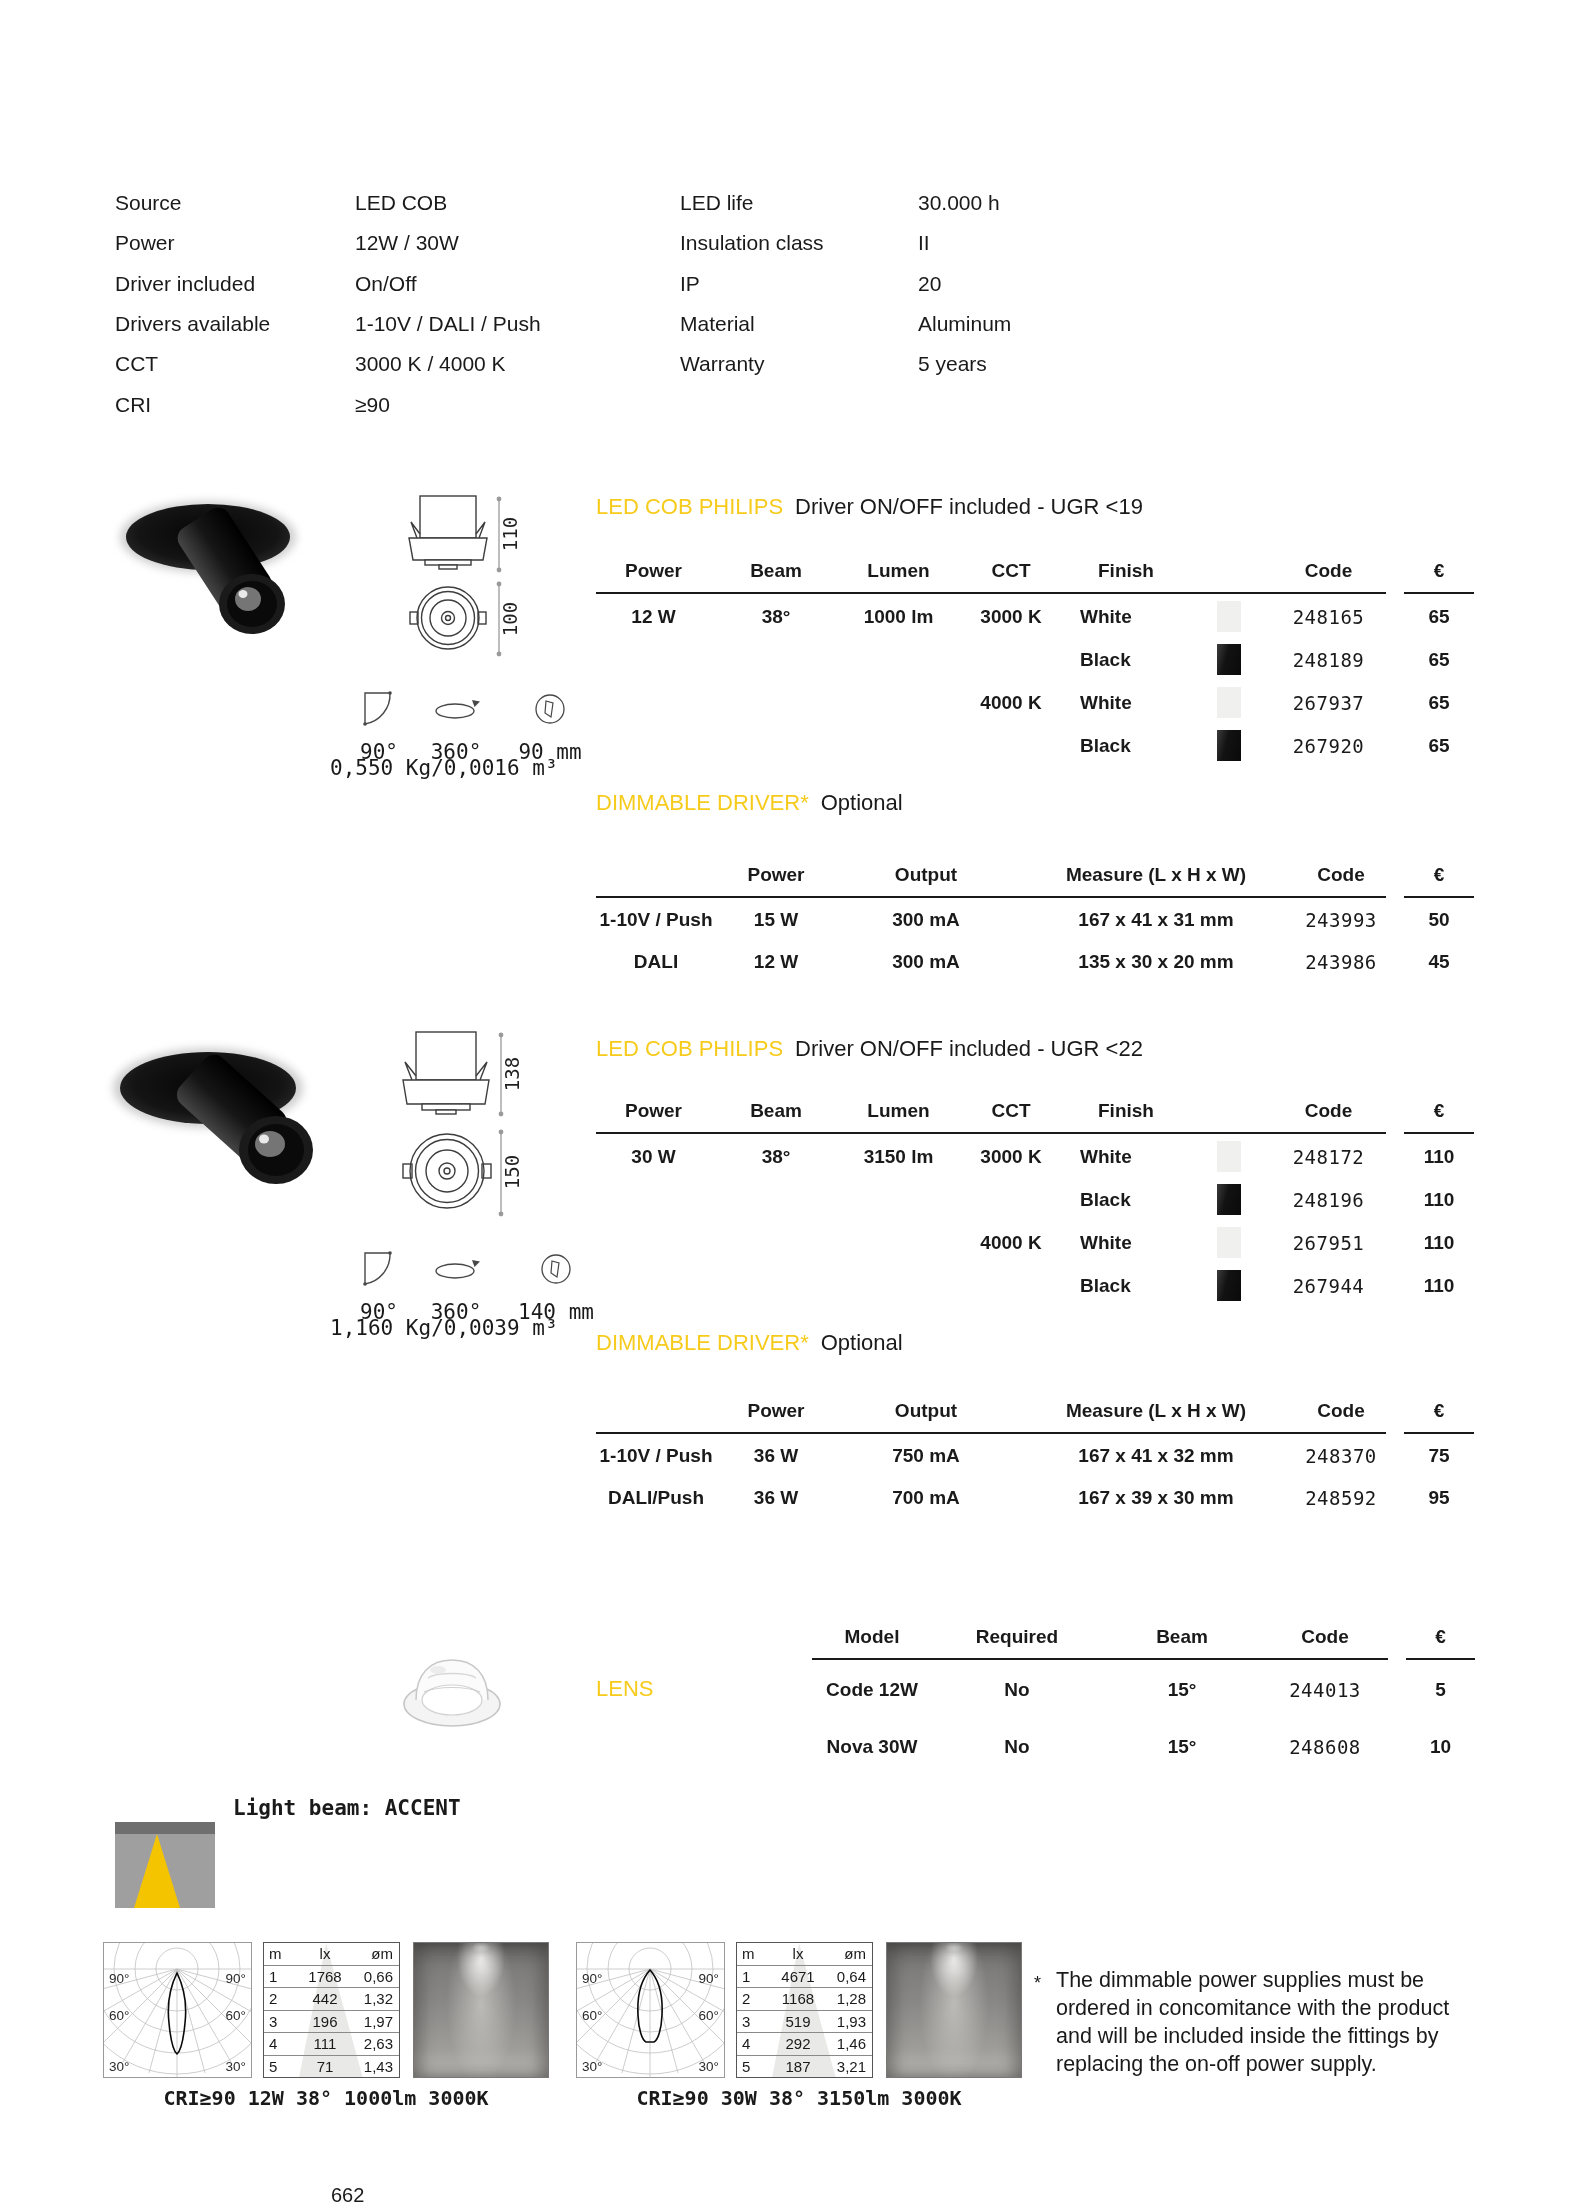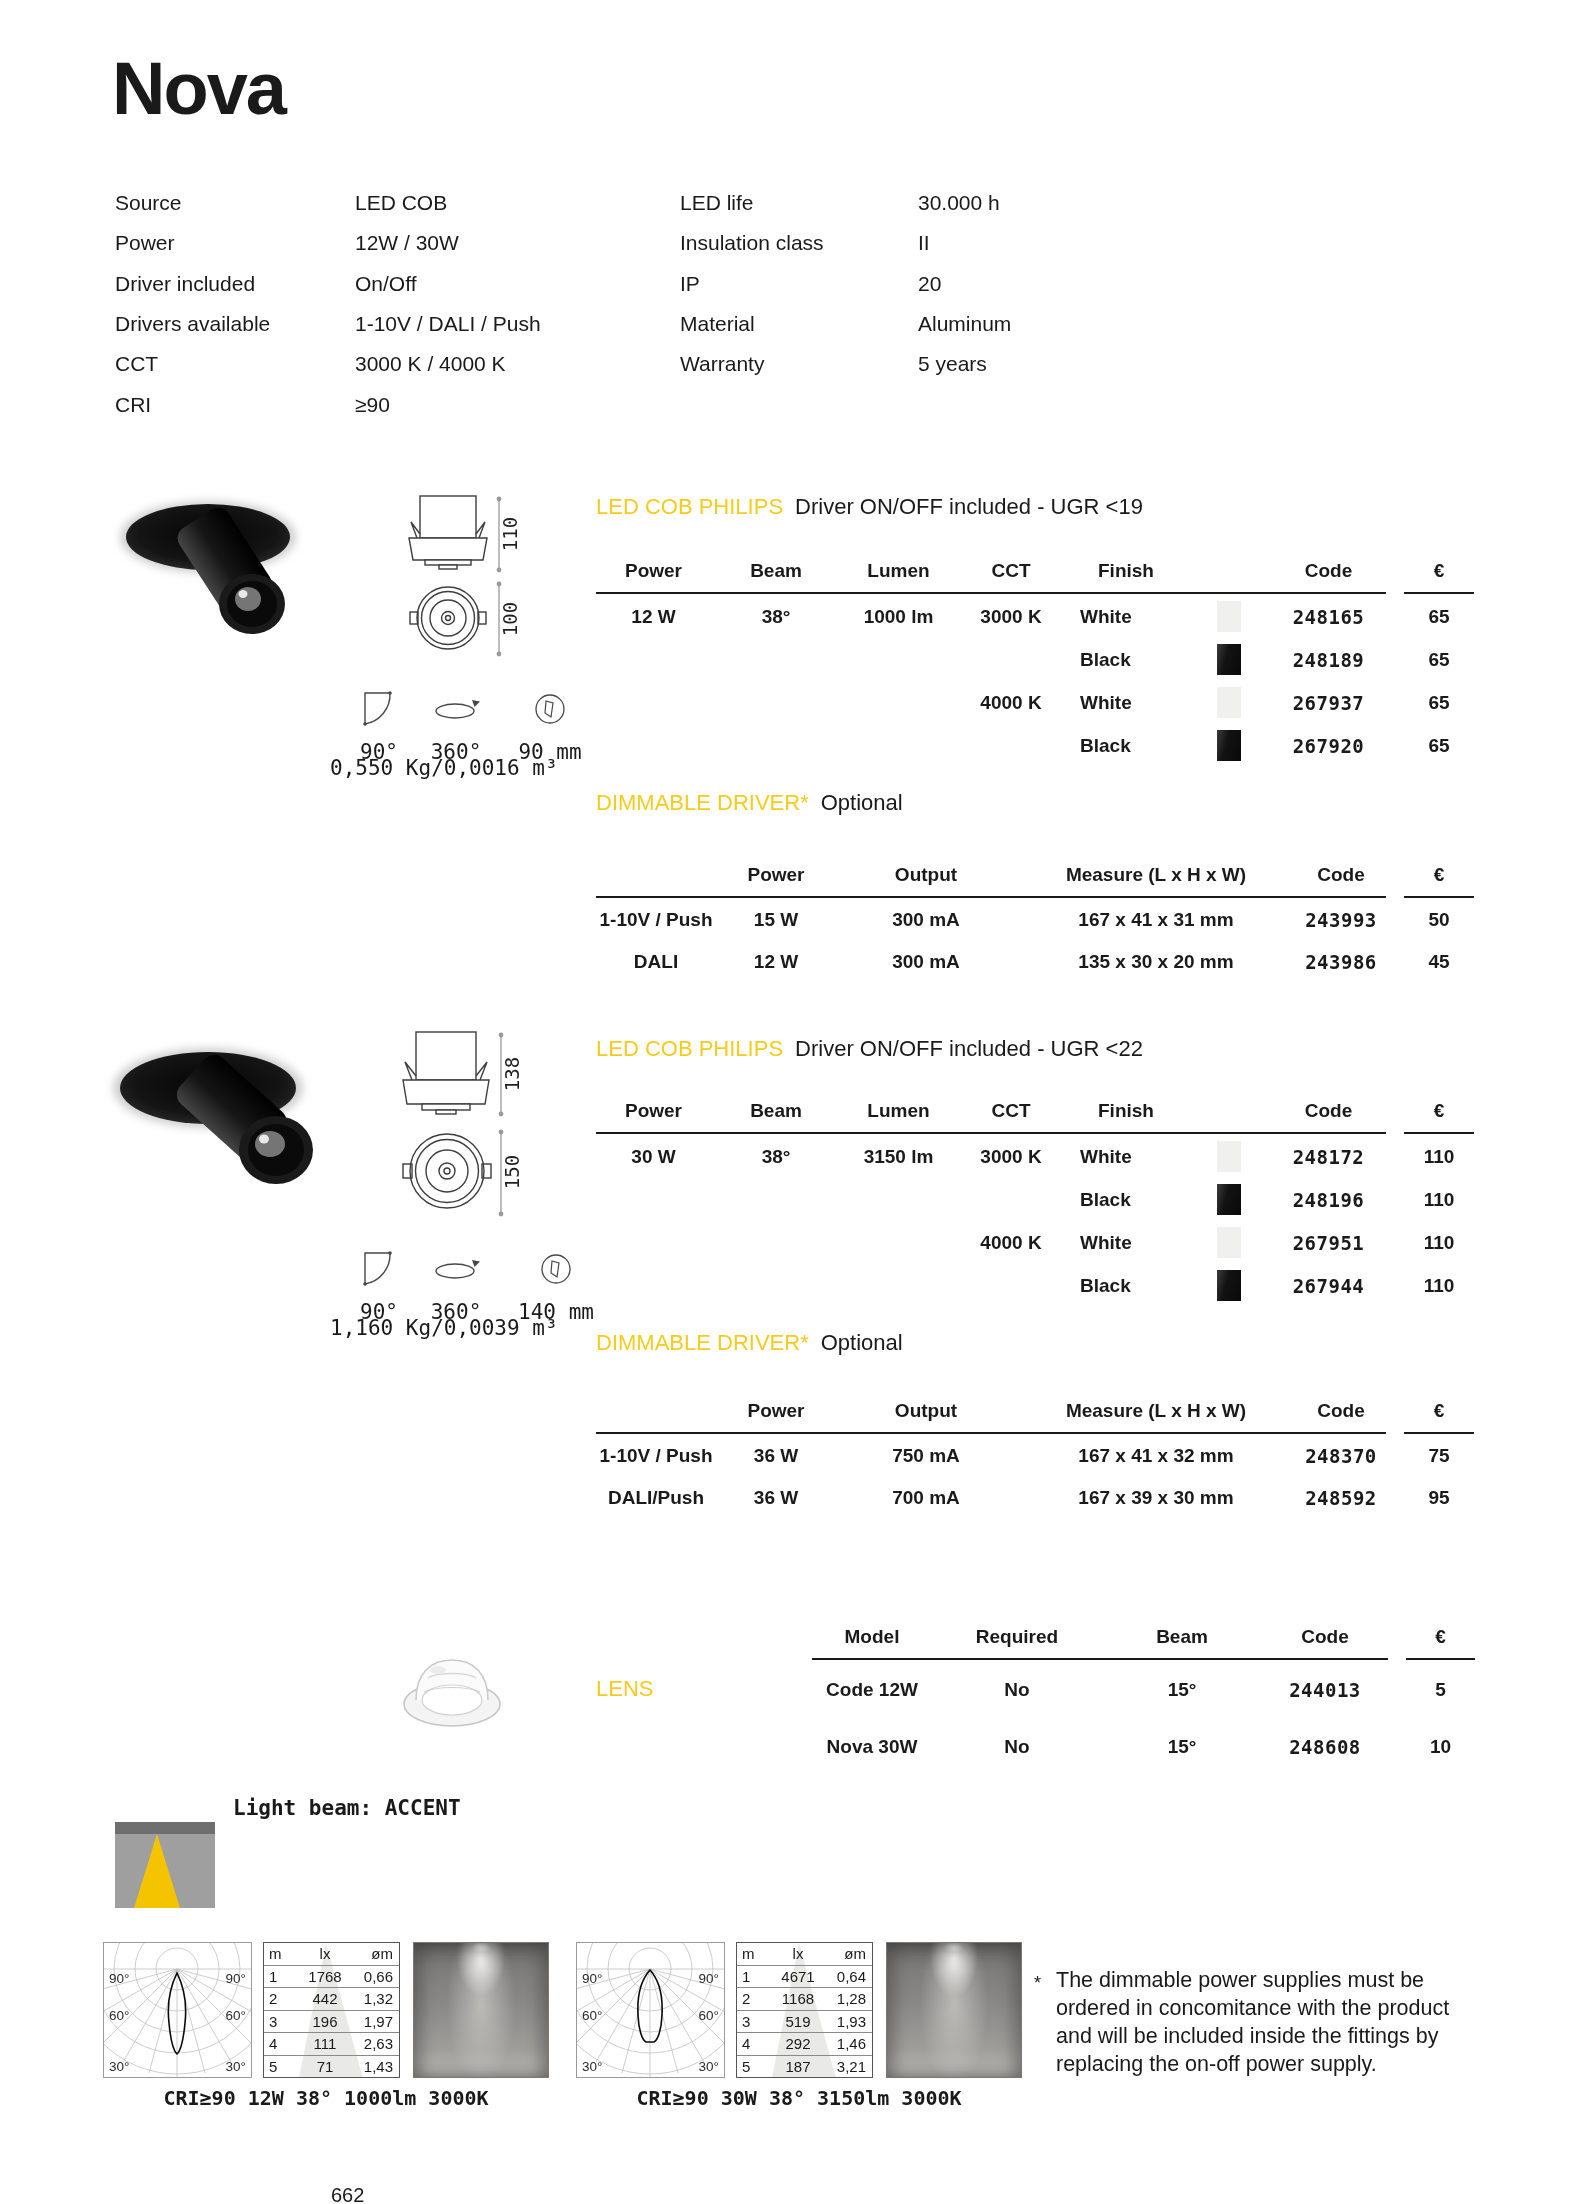--- a/index.html
+++ b/index.html
@@ -29,21 +29,21 @@
   .sec-head .sub{color:var(--ink); margin-left:12px;}
 
   
   .t-row{display:flex; align-items:center;}
   .t-head{height:30px; font-weight:700; margin-bottom:6px;}
   .t-rule{display:flex; height:3px;}
   .rule-main{border-top:2px solid #1a1a1a;}
   .rule-gap{width:18px;}
   .rule-euro{width:70px; border-top:2px solid #1a1a1a;}
   .c{display:flex; align-items:center; justify-content:center; box-sizing:border-box; font-size:19px; font-weight:700;}
-  .code{font-family:"DejaVu Sans Mono", monospace; font-weight:700; letter-spacing:0.5px;}
+  .code{font-family:"DejaVu Sans Mono", monospace; font-weight:400; letter-spacing:0.5px;}
 
   
   .ptable{position:absolute; left:596px; width:878px;}
   .ptable .t-row:not(.t-head){height:43px;}
   .c-power{width:115px;} .c-beam{width:130px;} .c-lumen{width:115px;} .c-cct{width:110px;}
   .c-finish{width:120px; justify-content:flex-start; padding-left:14px;}
   .c-swatch{width:85px;} .c-code{width:115px;} .c-gap{width:18px;} .c-euro{width:70px;}
   .ptable .rule-main{width:790px;}
   .swatch{width:24px; height:31px; display:inline-block;}
   .swatch-white{background:#f0f0ee;}
@@ -106,21 +106,20 @@
   
   .footnote{position:absolute; left:1034px; top:1966px; width:440px; display:flex; font-size:21.5px; line-height:28px;}
   .footnote .mark{width:22px; flex:0 0 auto; font-size:18px; padding-top:3px;}
   .page-num{position:absolute; left:331px; top:2140px; font-size:20px;margin-top:44px;}
 </style>
 </head>
 <body>
 
 <div class="page">
 
-  <div class="title">Nova</div>
 
   <div class="spec-col left">
     <div class="spec-row">
         <span class="spec-label">Source</span>
         <span class="spec-value">LED COB</span>
       </div>
     <div class="spec-row">
         <span class="spec-label">Power</span>
         <span class="spec-value">12W / 30W</span>
       </div>

